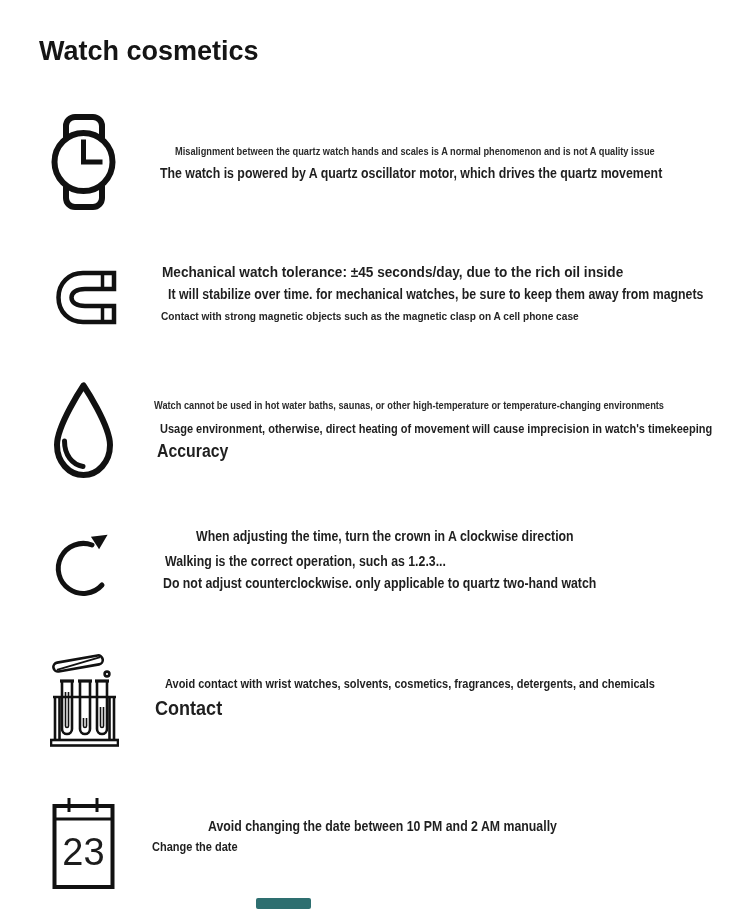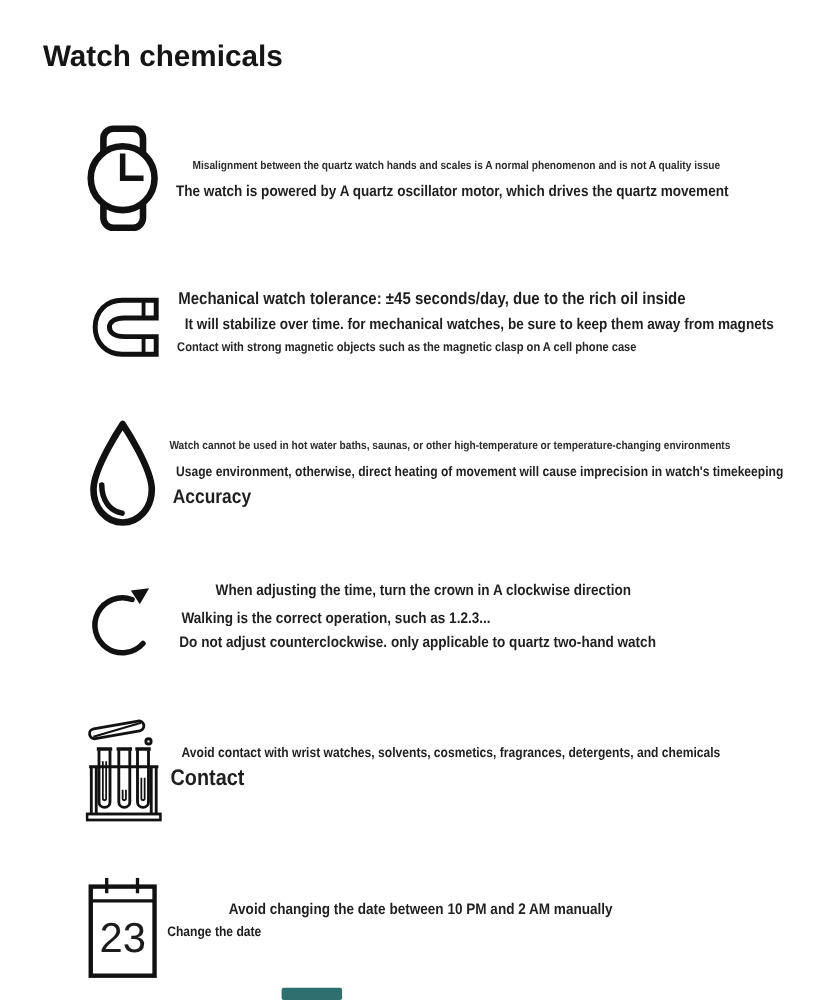--- a/index.html
+++ b/index.html
@@ -5,42 +5,42 @@
   html,body{margin:0;padding:0;background:#fff;}
   .canvas{
     position:relative;width:750px;height:909px;background:#ffffff;
     font-family:"Liberation Sans","DejaVu Sans",sans-serif;color:#212121;overflow:hidden;
   }
   .title{
     position:absolute;left:39px;top:36px;margin:0;
     font-size:27px;font-weight:700;color:#151515;letter-spacing:0;
   }
   .sec{position:absolute;left:12px;top:0;width:100%;height:100%;pointer-events:none;}
-  .icon{position:absolute;margin-left:28px;}
+  .icon{position:absolute;}
   .icon svg{display:block;}
   .ln{
     position:absolute;font-weight:700;white-space:nowrap;line-height:1.15;
     transform:scaleX(0.88);transform-origin:left top;color:#1f1f1f;
   }
   .fs-xs{font-size:10.5px;color:#2b2b2b;}
   .fs-sm{font-size:11.5px;color:#262626;}
   .fs-md{font-size:12.5px;}
   .fs-base{font-size:14px;}
   .fs-lg{font-size:15.5px;}
   .fs-xl{font-size:18px;}
   .fs-xxl{font-size:20.5px;}
   .accent-bar{position:absolute;left:256px;top:898px;width:55px;height:11px;border-radius:2px;}
   .cal-num{font-family:"Liberation Sans","DejaVu Sans",sans-serif;font-weight:400;}
 </style>
 </head>
 <body>
 
 <div class="canvas">
 
-  <h1 class="title">Watch chemicals</h1>
+  <h1 class="title">Watch cosmetics</h1>
 
   <div class="sec">
     <div class="icon" style="left:38px;top:113px;">
       <svg width="67" height="98" viewBox="0 0 67 98" fill="none" stroke="#111" stroke-width="6">
         <rect x="16" y="4" width="36" height="90" rx="9"></rect>
         <circle cx="33.5" cy="49" r="29" fill="#fff"></circle>
         <path d="M33.5 29 V49 H50" stroke-width="5" stroke-linecap="square"></path>
       </svg>
     </div>
     <div class="ln fs-xs" style="left:163px;top:145px;">Misalignment between the quartz watch hands and scales is A normal phenomenon and is not A quality issue</div>

